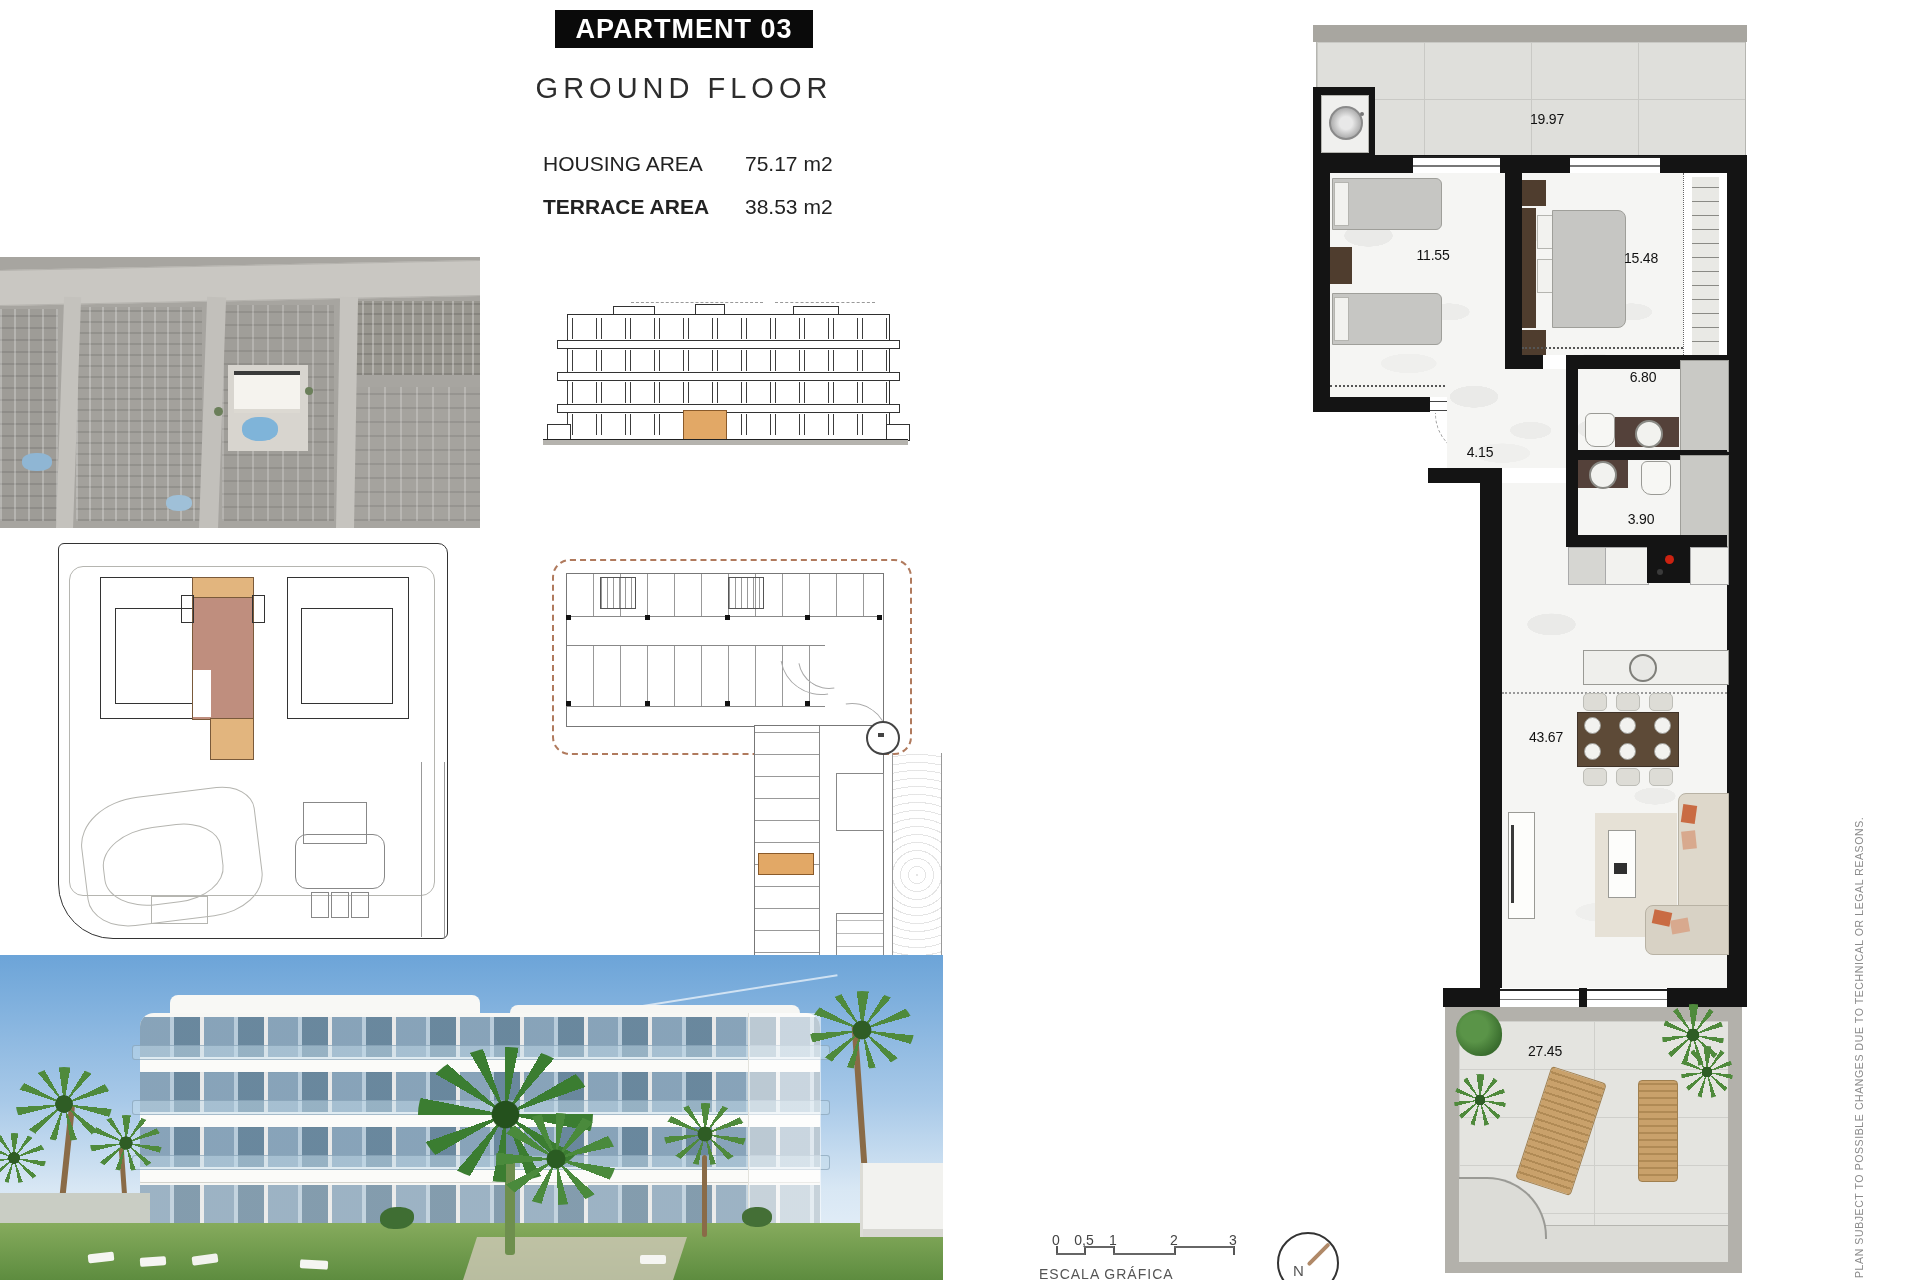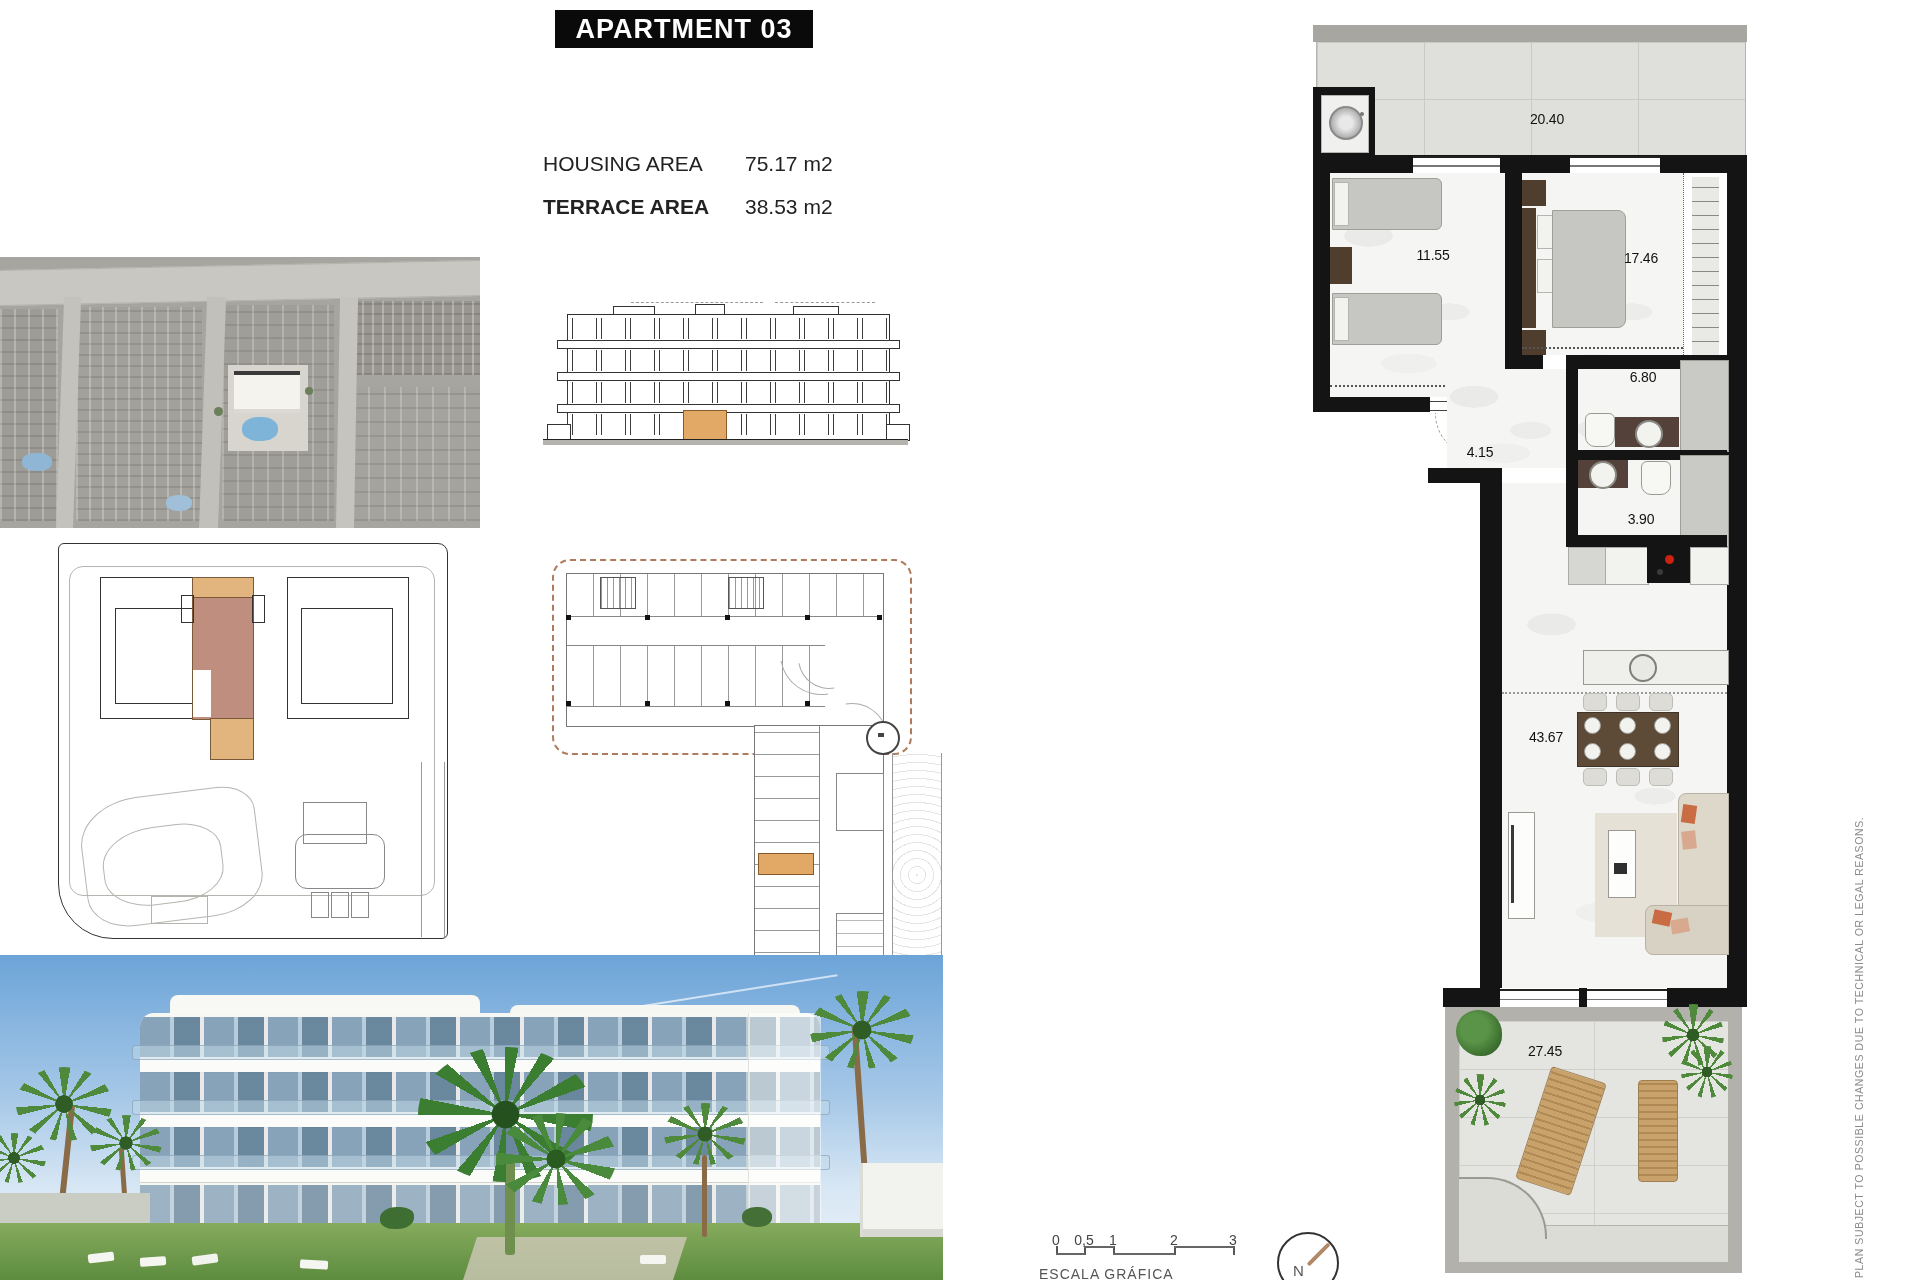--- a/index.html
+++ b/index.html
@@ -40,20 +40,21 @@
   .tick{position:absolute;width:2px;height:9px;background:#555;top:14px;}
   .sline{position:absolute;height:2px;background:#666;}
   .snum{position:absolute;top:0;font-size:14px;color:#444;width:30px;text-align:center;}
 </style>
 </head>
 <body>
 
 <div id="page">
 
   <div class="abs" style="left:555px;top:10px;width:258px;height:38px;background:#0a0a0a;color:#fff;display:flex;align-items:center;justify-content:center;font-size:27px;font-weight:bold;letter-spacing:1px;">APARTMENT 03</div>
+  <div class="abs" style="left:528px;top:72px;width:312px;text-align:center;font-size:29px;font-weight:300;letter-spacing:5px;color:#2d2d2d;">GROUND FLOOR</div>
   <div class="abs" style="left:543px;top:152px;display:flex;">
     <span class="lab" style="display:inline-block;width:202px;">HOUSING AREA</span>
     <span class="lab">75.17 m2</span>
   </div>
   <div class="abs" style="left:543px;top:195px;display:flex;">
     <span class="lab" style="display:inline-block;width:202px;font-weight:bold;">TERRACE AREA</span>
     <span class="lab">38.53 m2</span>
   </div>
 
   <div class="abs" style="left:0;top:257px;width:480px;height:271px;background:#a7a5a0;overflow:hidden;">
@@ -189,21 +190,21 @@
     <div class="abs" style="left:300px;top:305px;width:28px;height:9px;background:#f5f5f2;transform:rotate(3deg);border-radius:2px;"></div>
     <div class="abs" style="left:640px;top:300px;width:26px;height:9px;background:#f5f5f2;border-radius:2px;"></div>
     <div class="abs" style="left:380px;top:252px;width:34px;height:22px;background:#3f6e33;border-radius:50% 40% 50% 40%;"></div>
     <div class="abs" style="left:742px;top:252px;width:30px;height:20px;background:#446f36;border-radius:45%;"></div>
   </div>
 
   <div class="abs" style="left:1313px;top:25px;width:434px;height:1250px;">
 
     <div class="abs" style="left:0;top:0;width:434px;height:17px;background:#a8a6a0;"></div>
     <div class="tile15 abs" style="left:3px;top:17px;width:428px;height:113px;border-left:1px solid #b5b5b0;border-right:1px solid #b5b5b0;"></div>
-    <div class="roomlabel" style="left:194px;top:86px;">20.40</div>
+    <div class="roomlabel" style="left:194px;top:86px;">19.97</div>
     <div class="wall" style="left:0;top:62px;width:62px;height:70px;"></div>
     <div class="abs" style="left:8px;top:70px;width:46px;height:56px;background:#f0f0ee;border:1px solid #b5b5b0;">
       <div class="abs" style="left:7px;top:10px;width:30px;height:30px;border-radius:50%;border:2px solid #8a8a8a;background:radial-gradient(circle,#e8e8e8 30%,#a8a8a8 75%);"></div>
       <div class="abs" style="left:38px;top:16px;width:4px;height:4px;border-radius:50%;background:#777;"></div>
     </div>
 
     <div class="wall" style="left:0;top:130px;width:434px;height:18px;"></div>
     <div class="ww" style="left:100px;top:131px;width:87px;height:16px;"></div>
     <div class="ww" style="left:257px;top:131px;width:90px;height:16px;"></div>
 
@@ -221,21 +222,21 @@
     <div class="abs" style="left:21px;top:272px;width:13px;height:42px;background:#f2f2ef;border:1px solid #b5b5b0;"></div>
     <div class="roomlabel" style="left:80px;top:222px;">11.55</div>
     <div class="abs" style="left:17px;top:360px;width:175px;height:0;border-top:2px dotted #555;"></div>
 
     <div class="abs" style="left:209px;top:155px;width:24px;height:26px;background:#4f3d2e;"></div>
     <div class="abs" style="left:209px;top:183px;width:14px;height:120px;background:#4f3d2e;"></div>
     <div class="abs" style="left:224px;top:190px;width:15px;height:32px;background:#f2f2ef;border:1px solid #b5b5b0;"></div>
     <div class="abs" style="left:224px;top:234px;width:15px;height:32px;background:#f2f2ef;border:1px solid #b5b5b0;"></div>
     <div class="abs" style="left:239px;top:185px;width:72px;height:116px;background:#c6c6c3;border:1px solid #9f9f9a;border-radius:0 8px 8px 0;"></div>
     <div class="abs" style="left:209px;top:305px;width:24px;height:26px;background:#4f3d2e;"></div>
-    <div class="roomlabel" style="left:288px;top:225px;">17.46</div>
+    <div class="roomlabel" style="left:288px;top:225px;">15.48</div>
     <div class="abs" style="left:209px;top:322px;width:161px;height:0;border-top:2px dotted #555;"></div>
 
     <div class="wall" style="left:192px;top:330px;width:242px;height:14px;"></div>
     <div class="abs" style="left:230px;top:330px;width:32px;height:14px;background:#fff;"></div>
     <div class="wall" style="left:0;top:372px;width:117px;height:15px;"></div>
     <div class="abs" style="left:117px;top:376px;width:48px;height:8px;background:#fff;border-top:1.5px solid #444;border-bottom:1.5px solid #444;"></div>
     <div class="abs" style="left:122px;top:388px;width:42px;height:42px;border-left:1px dashed #999;border-bottom:1px dashed #999;border-radius:0 0 0 42px;"></div>
 
     <div class="marble abs" style="left:134px;top:344px;width:123px;height:99px;"></div>
     <div class="marble abs" style="left:253px;top:344px;width:161px;height:214px;"></div>

